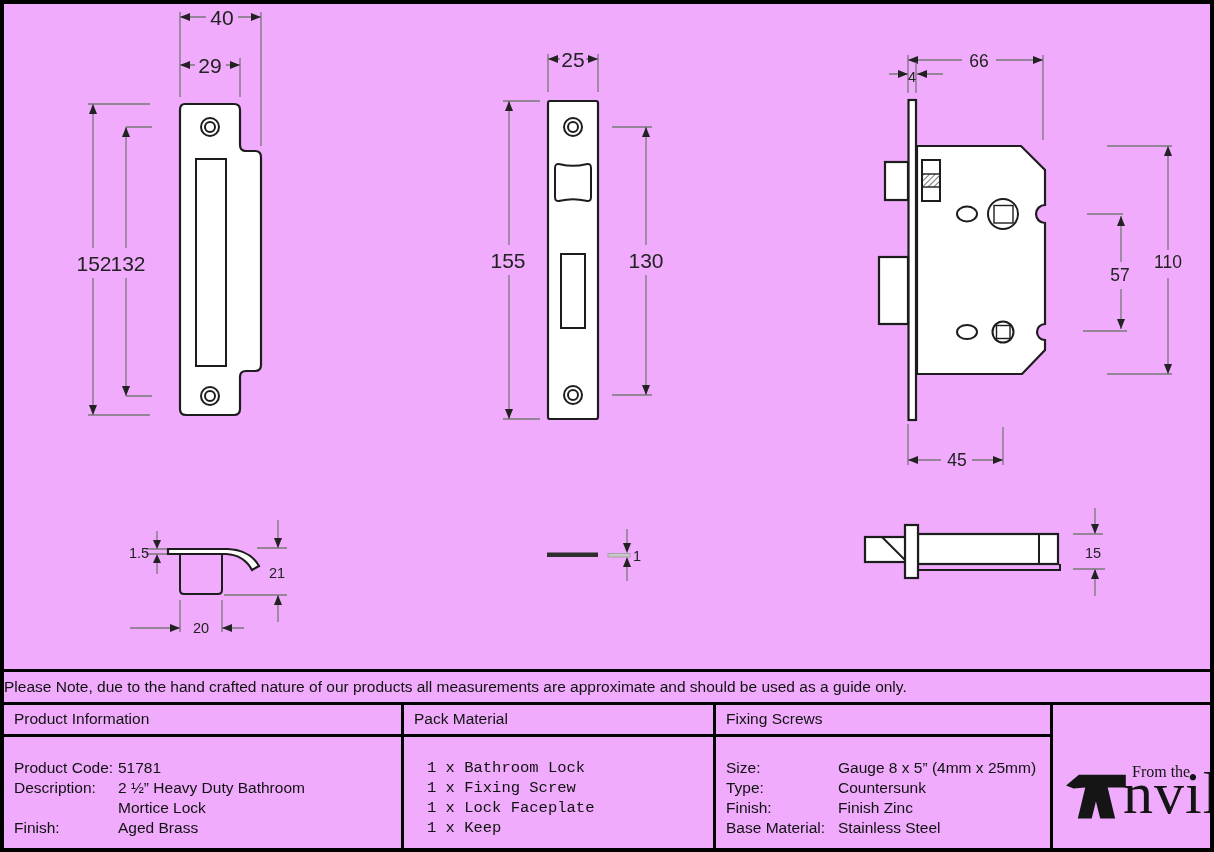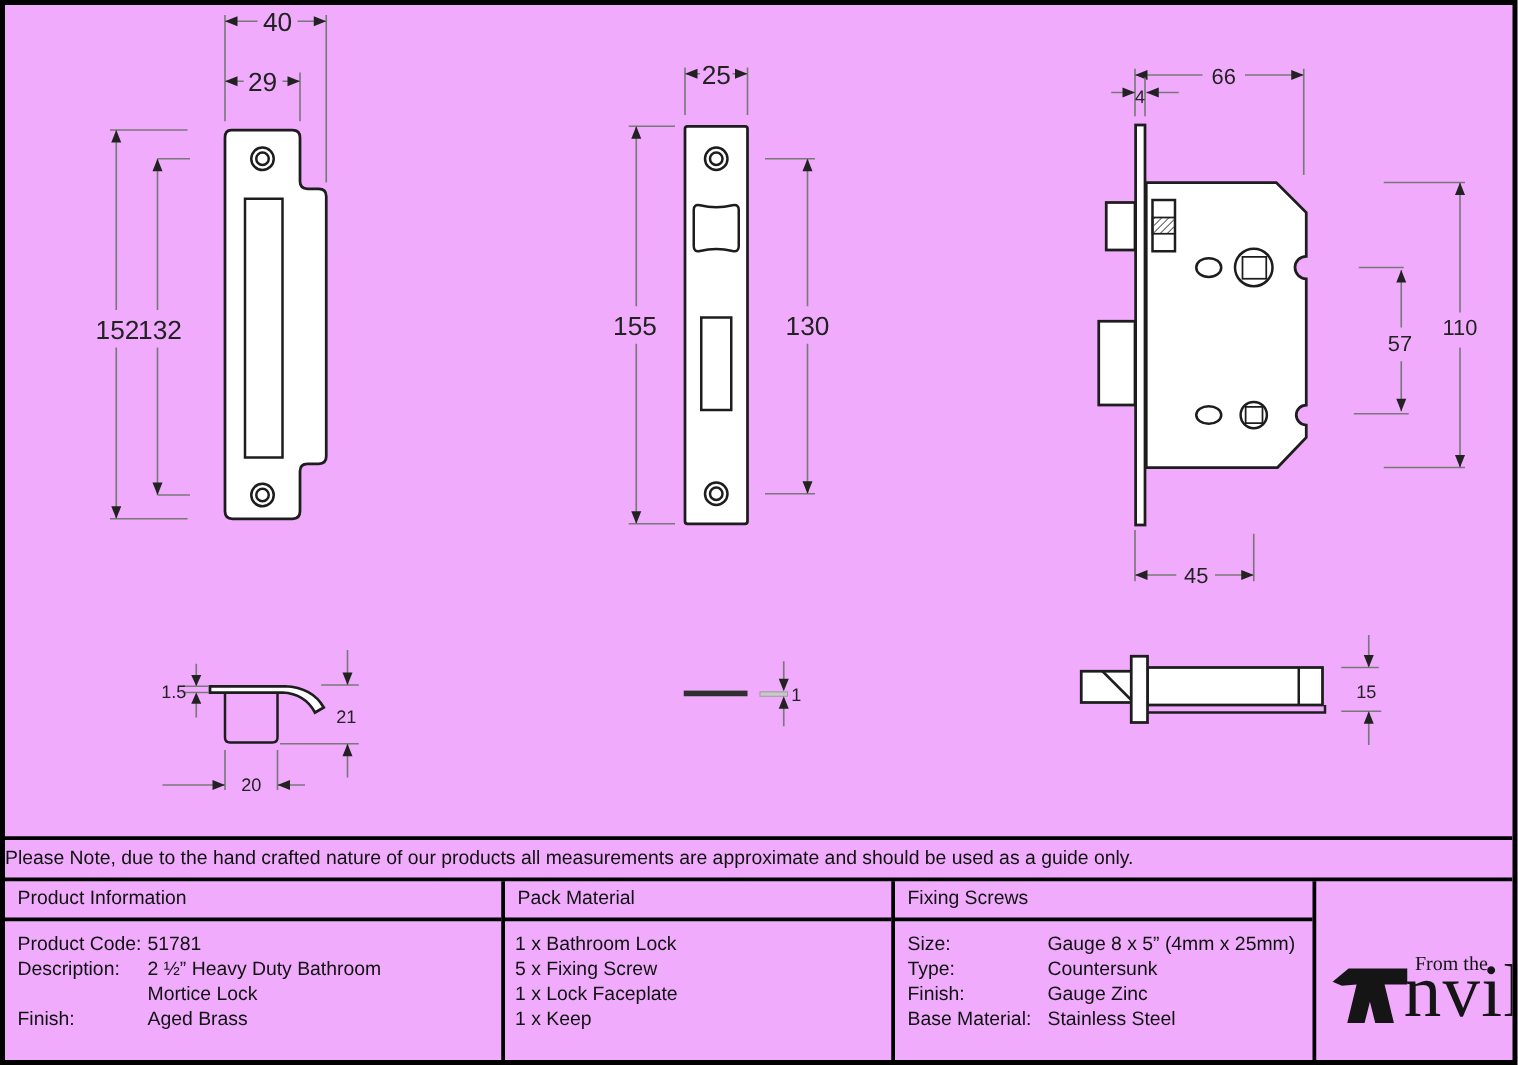--- a/index.html
+++ b/index.html
@@ -20,26 +20,26 @@
   .dim-md{font:17.5px "Liberation Sans",sans-serif;}
   .dim-sm{font:14.5px "Liberation Sans",sans-serif;}
   
   .note-row{position:absolute;left:0;right:0;top:665px;height:30px;border-top:3px solid #000;
     display:flex;align-items:center;padding-left:0;font-size:15.5px;}
   .tbl{position:absolute;left:0;right:0;top:698px;bottom:0;border-top:3px solid #000;display:flex;}
   .col{box-sizing:border-box;}
   .col.b{border-right:3px solid #000;}
   .c1{width:400px;}.c2{width:312px;}.c3{width:337px;}.c4{flex:1;position:relative;}
   .hdr{height:24px;border-bottom:3px solid #000;padding:5px 0 0 10px;font-size:15.5px;box-sizing:content-box;}
-  .cellbody{padding:9px 0 0 10px;font-size:15.5px;line-height:20px;}
+  .cellbody{padding:9px 0 0 10px;font-size:15.5px;line-height:20px;margin-top:12px;}
   .kv{display:grid;grid-template-columns:104px 1fr;}
   .c3 .kv{grid-template-columns:112px 1fr;}
   .kv .v{max-width:195px;}
   .list div{line-height:20px;}
-  .c2 .cellbody{padding-left:8px;}
+  .c2 .cellbody{padding-left:23px;font-family:Liberation Mono, monospace;}
   
   .logo{position:absolute;left:12px;top:52px;width:200px;height:84px;}
   .anvil{position:absolute;left:0;top:8px;}
   .fromthe{position:absolute;left:67px;top:6px;font-family:"Liberation Serif",serif;font-size:16px;color:#151515;}
   .brand{position:absolute;left:58px;top:6px;font-family:"Liberation Serif",serif;font-size:60px;line-height:60px;letter-spacing:1px;color:#151515;}
   .reg{position:absolute;left:173px;top:0;font-family:"Liberation Serif",serif;font-size:13px;color:#151515;}
 </style>
 </head>
 <body>
 
@@ -215,40 +215,40 @@
           <span>Finish:</span>
           <span class="v">Aged Brass</span>
         </div>
       </div>
     </div>
 
     <div class="col b c2">
       <div class="hdr">Pack Material</div>
       <div class="cellbody list">
         <div>1 x Bathroom Lock</div>
-        <div>5 x Fixing Screw</div>
+        <div>1 x Fixing Screw</div>
         <div>1 x Lock Faceplate</div>
         <div>1 x Keep</div>
       </div>
     </div>
 
     <div class="col b c3">
       <div class="hdr">Fixing Screws</div>
       <div class="cellbody">
         <div class="kv">
           <span>Size:</span>
           <span>Gauge 8 x 5” (4mm x 25mm)</span>
         </div>
         <div class="kv">
           <span>Type:</span>
           <span>Countersunk</span>
         </div>
         <div class="kv">
           <span>Finish:</span>
-          <span>Gauge Zinc</span>
+          <span>Finish Zinc</span>
         </div>
         <div class="kv">
           <span>Base Material:</span>
           <span>Stainless Steel</span>
         </div>
       </div>
     </div>
 
     <div class="col c4">
       <div class="logo">

